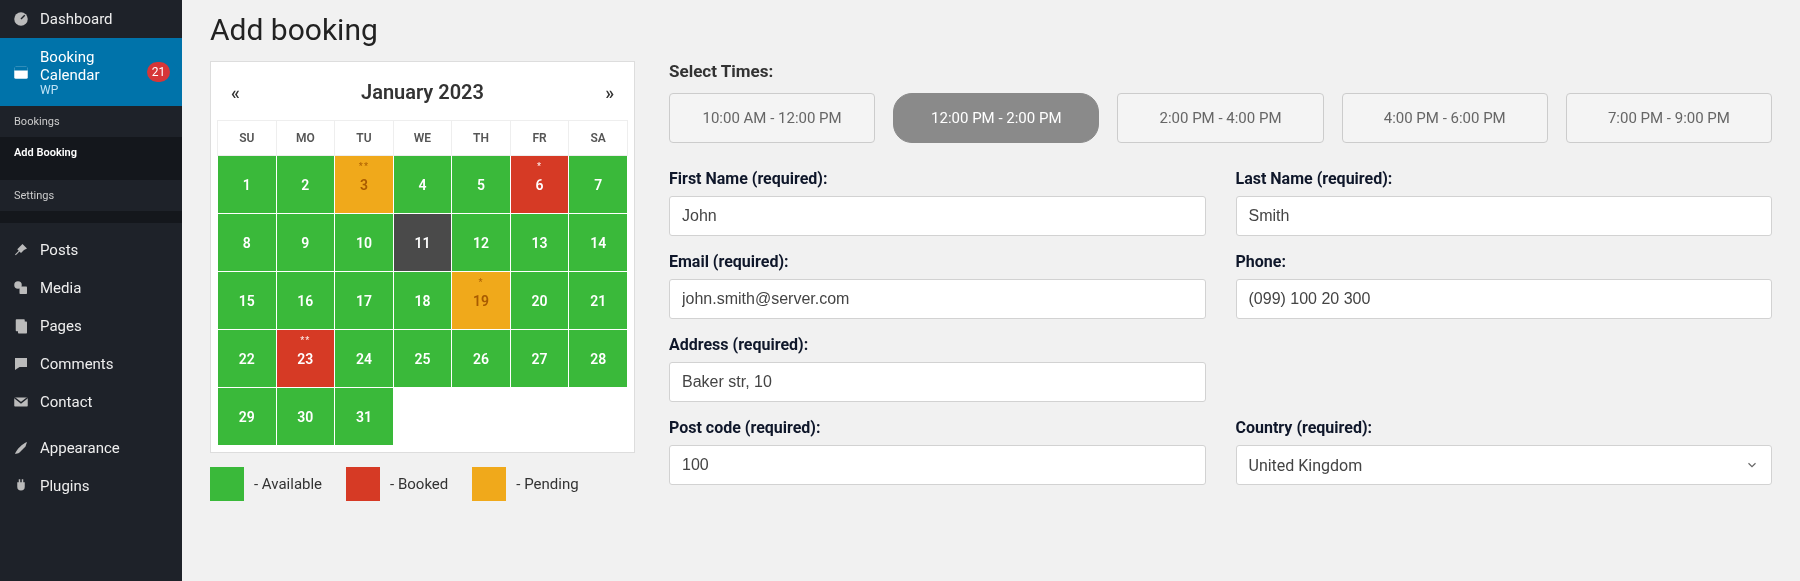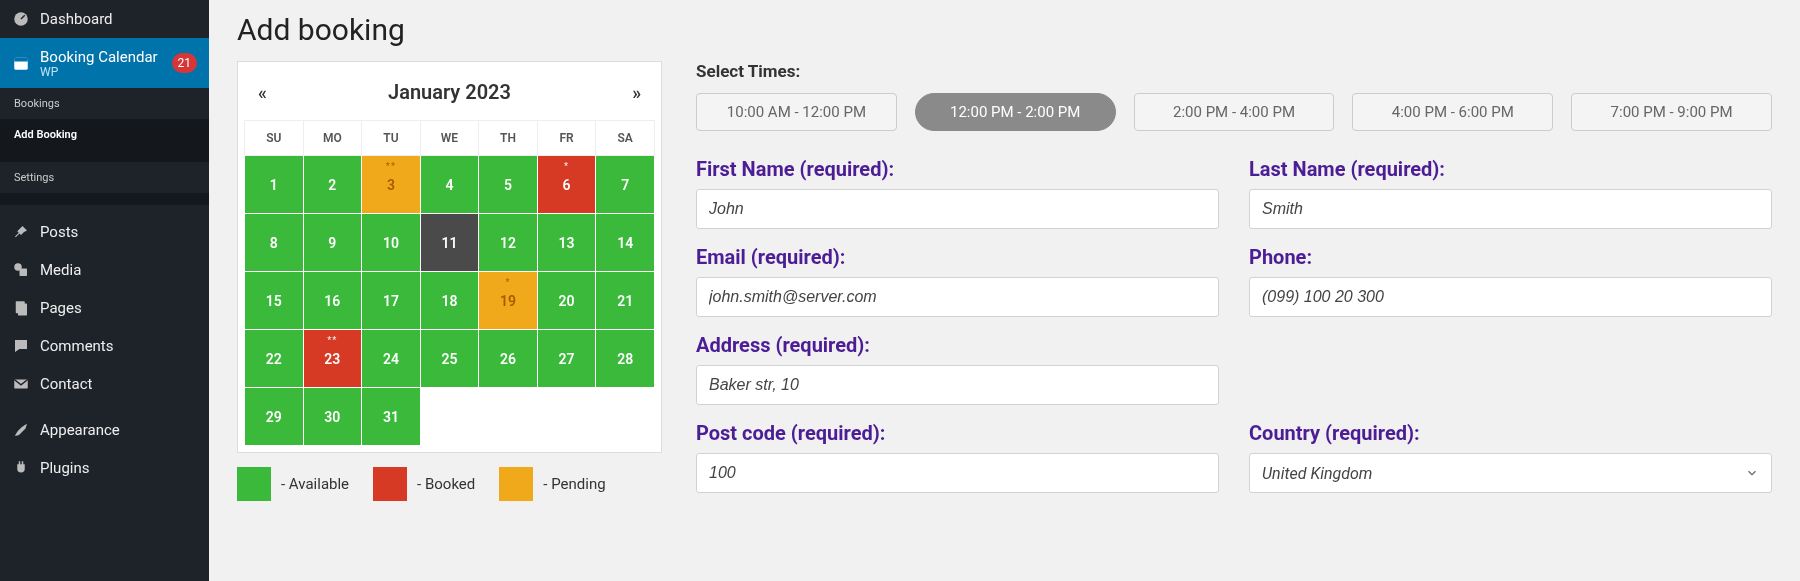--- a/index.html
+++ b/index.html
@@ -28,21 +28,21 @@
     color: var(--text);
     font-size: 14px;
     width: 1800px;
     height: 581px;
     overflow: hidden;
     display: flex;
   }
 
   
   .sidebar {
-    width: 209px;
+    width: 182px;
     background: var(--sidebar-bg);
     color: #eee;
     height: 100%;
     flex-shrink: 0;
   }
   .side-item {
     display: flex;
     align-items: center;
     gap: 10px;
     padding: 10px 12px;
@@ -205,21 +205,21 @@
     display: flex;
     gap: 18px;
     margin-bottom: 26px;
   }
   .slot {
     flex: 1;
     text-align: center;
     background: var(--slot-bg);
     border: 1px solid var(--slot-border);
     color: var(--slot-text);
-    padding: 9px 4px;
+    padding: 15px 4px;
     border-radius: 4px;
     font-size: 15px;
     cursor: pointer;
     white-space: nowrap;
   }
   .slot.active {
     background: var(--slot-active-bg);
     border-color: var(--slot-active-bg);
     color: var(--slot-active-text);
     border-radius: 19px;
@@ -227,34 +227,33 @@
 
   .field-row {
     display: grid;
     grid-template-columns: 1fr 1fr;
     gap: 30px;
     margin-bottom: 16px;
   }
   .field label {
     display: block;
     font-weight: 700;
-    font-size: 20px;
+    font-size: 16px;
     margin-bottom: 8px;
-    color: #4c1d95;
+    color: #0f172a;
   }
   .field input, .field .select {
     width: 100%;
     height: 40px;
     border: 1px solid #d2d2d2;
     background: #fff;
     border-radius: 3px;
     padding: 0 12px;
     font-size: 16px;
     color: #444;
-    font-style: italic;
   }
   .field .select {
     display: flex;
     align-items: center;
     justify-content: space-between;
     cursor: pointer;
   }
   .chev {
     width: 14px; height: 14px;
   }

